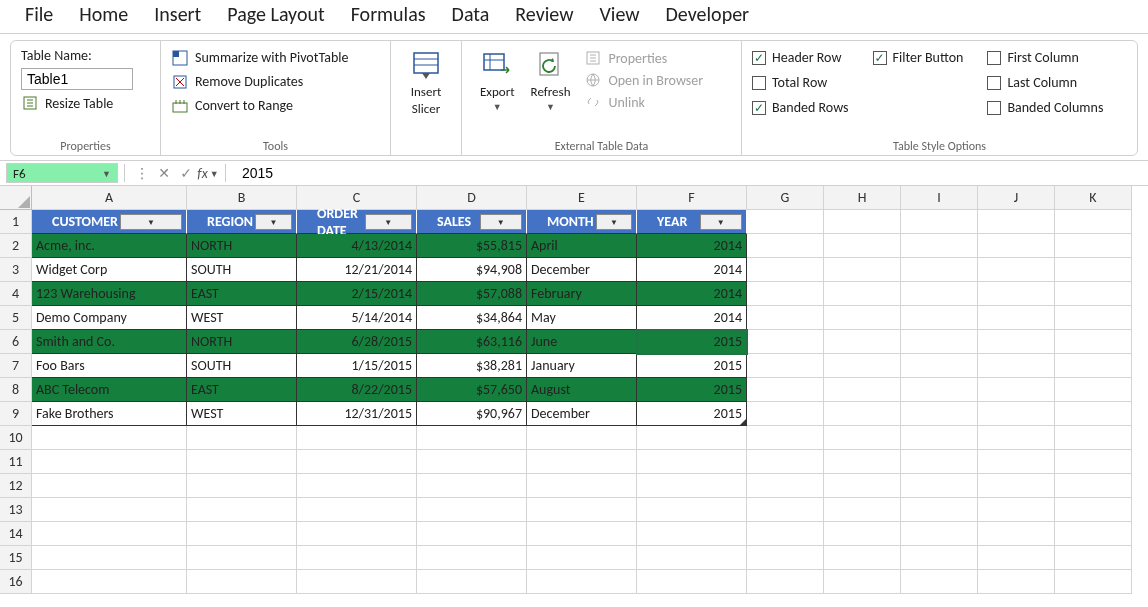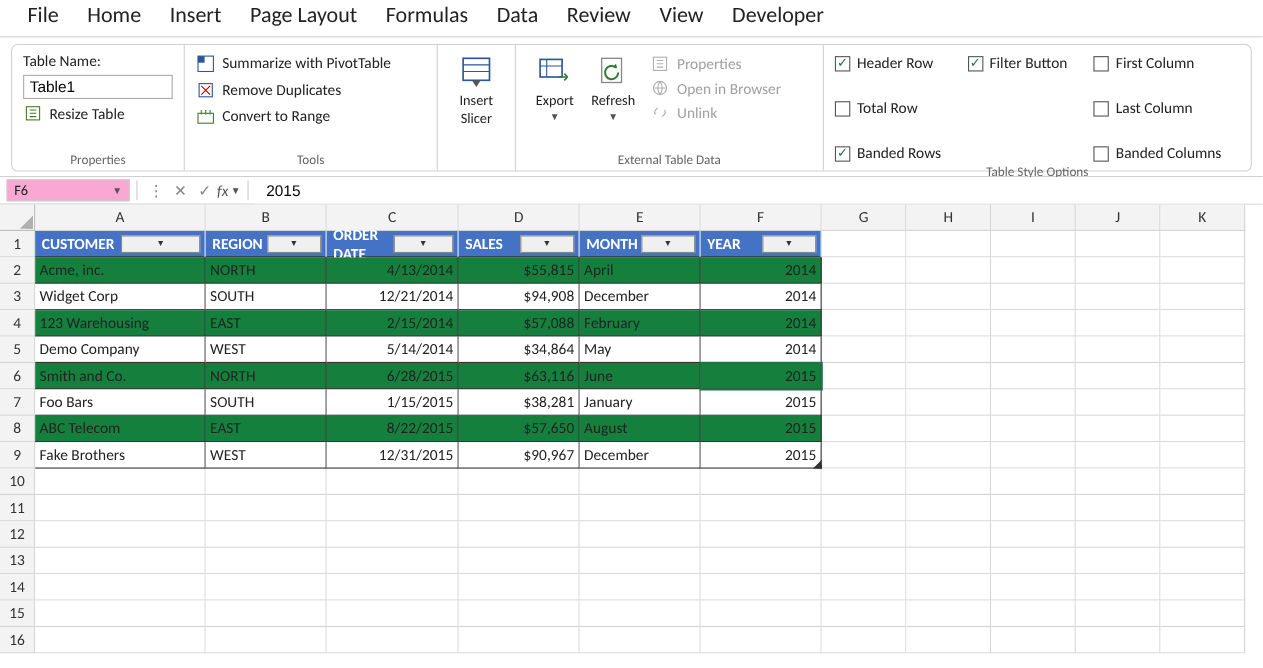--- a/index.html
+++ b/index.html
@@ -55,21 +55,21 @@
     text-align: center;
     font-size: 12px;
     color: #666;
     padding-top: 2px;
   }
 
   
   .props-body { flex-direction: column; gap: 4px; }
   .props-body .row { display: flex; align-items: center; gap: 6px; }
   .tbl-name-input {
-    width: 136px;
+    width: 112px;
     border: 1px solid #aaa;
     padding: 2px 5px;
     font-size: 14px;
   }
   .small-icon {
     display: inline-flex; align-items: center; justify-content: center;
     width: 18px; height: 18px;
   }
 
   
@@ -90,40 +90,40 @@
   .bigbtn .bigicon { width: 34px; height: 34px; display:flex;align-items:center;justify-content:center; }
   .drop-caret { font-size: 9px; color: #555; }
 
   
   .ext-right { display:flex; flex-direction:column; gap:4px; margin-left:6px; padding-top:2px;}
   .ext-row { display:flex; align-items:center; gap:6px; color:#a0a0a0; cursor:default;}
   .ext-row .small-icon svg * { stroke:#b0b0b0; }
 
   
   .styleopts-body { display:flex; gap:24px; padding-top:2px;}
-  .styleopts-col { display:flex; flex-direction:column; gap:24px; }
+  .styleopts-col { display:flex; flex-direction:column; gap:8px; }
   .chk-row { display:flex; align-items:center; gap:6px; cursor:pointer; font-size:14px;}
   .chk {
     width:14px;height:14px;border:1px solid #555;display:inline-flex;
     align-items:center;justify-content:center;font-size:12px;line-height:1;
     background:#fff;color:#217346;
   }
   .chk.on::after{content:"✓";}
 
   
   .fbar {
     display:flex; align-items:stretch;
     border-top:1px solid #d0d0d0;
     border-bottom:1px solid #d0d0d0;
     height:26px;
   }
   .namebox {
     width:112px; border:1px solid #ccc; margin:2px 0 2px 6px;
     padding:0 6px; display:flex;align-items:center;justify-content:space-between;
-    font-size:13px;background:#f9a8d4;
+    font-size:13px;background:#86efac;
   }
   .namebox .caret{font-size:9px;color:#555;}
   .fbar-sep{width:1px;background:#ccc;margin:3px 6px;}
   .fbar-btn{display:flex;align-items:center;justify-content:center;width:22px;color:#888;cursor:pointer;}
   .fbar-fx{font-style:italic;font-size:14px;color:#555;display:flex;align-items:center;}
   .fbar-input{
     flex:1;border:none;outline:none;padding:0 10px;font-size:14px;
   }
 
   
@@ -148,21 +148,21 @@
   .sheet > [data-col="D"]{width:110px;}
   .sheet > [data-col="E"]{width:110px;}
   .sheet > [data-col="F"]{width:110px;}
   .sheet > [data-col="G"],.sheet > [data-col="H"],.sheet > [data-col="I"],
   .sheet > [data-col="J"],.sheet > [data-col="K"]{width:77px;}
 
   
   .th{
     background:#4472C4;color:#fff;font-weight:bold;
     border-right:1px solid #fff;border-bottom:1px solid #333;
-    position:relative;padding-left:6px;
+    position:relative;padding-left:20px;
   }
   .th span{flex:1;}
   .th .filter{
     width:16px;height:16px;border:1px solid #888;background:#f0f0f0;
     display:flex;align-items:center;justify-content:center;font-size:8px;color:#333;
     margin-left:2px;
   }
   
   .td{
     border-right:1px solid #333;border-bottom:1px solid #333;

